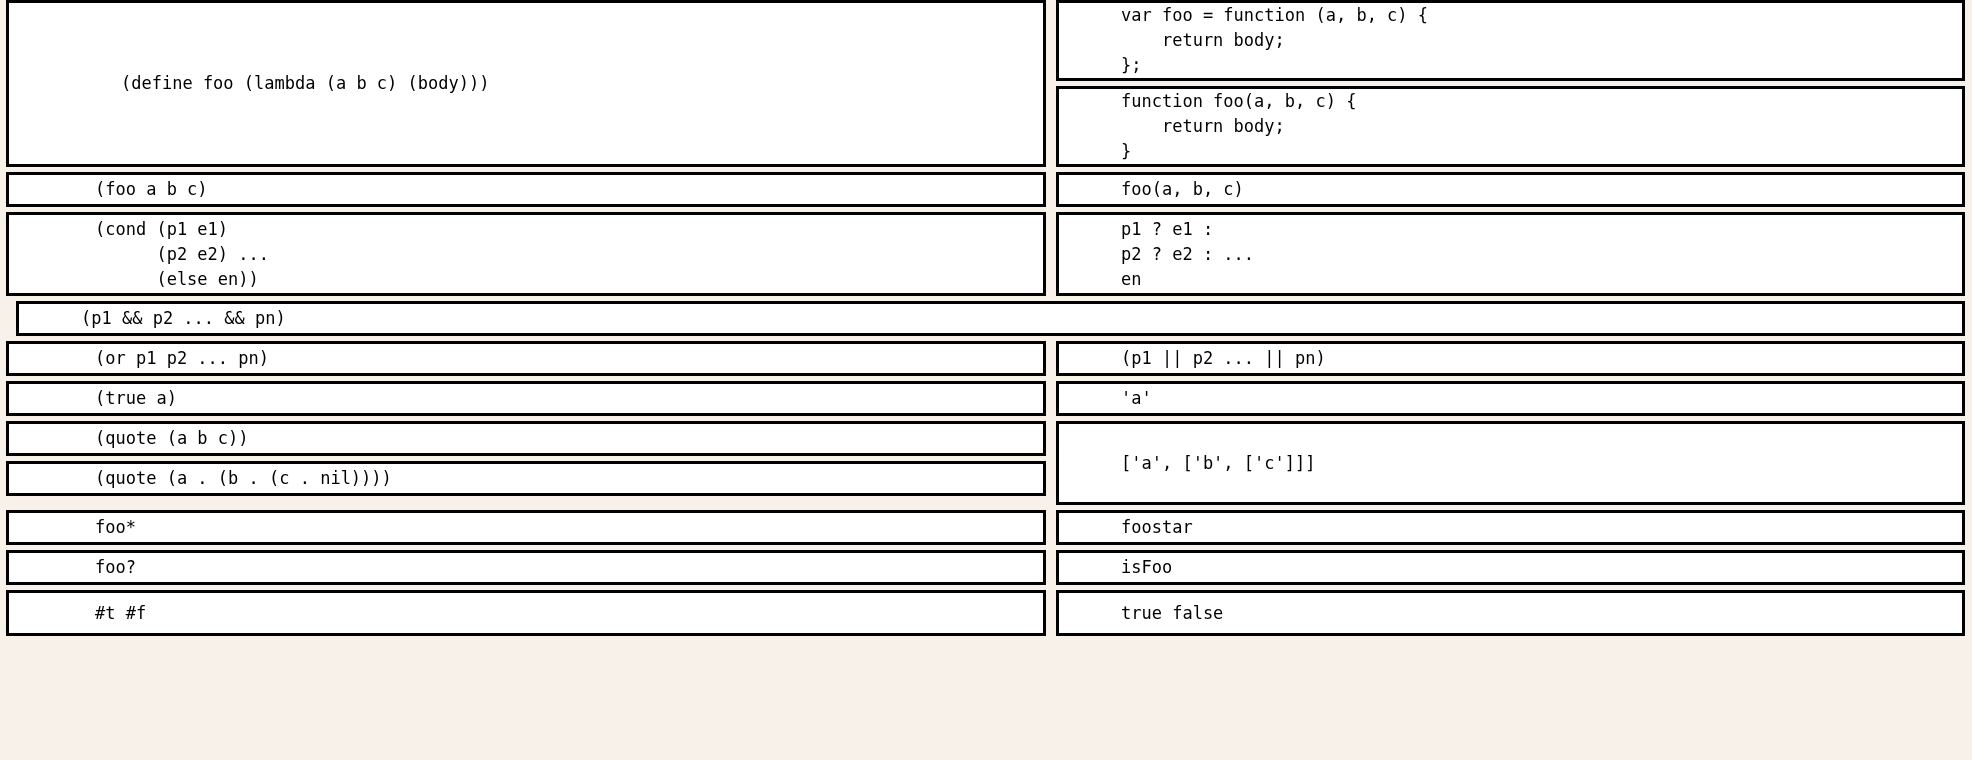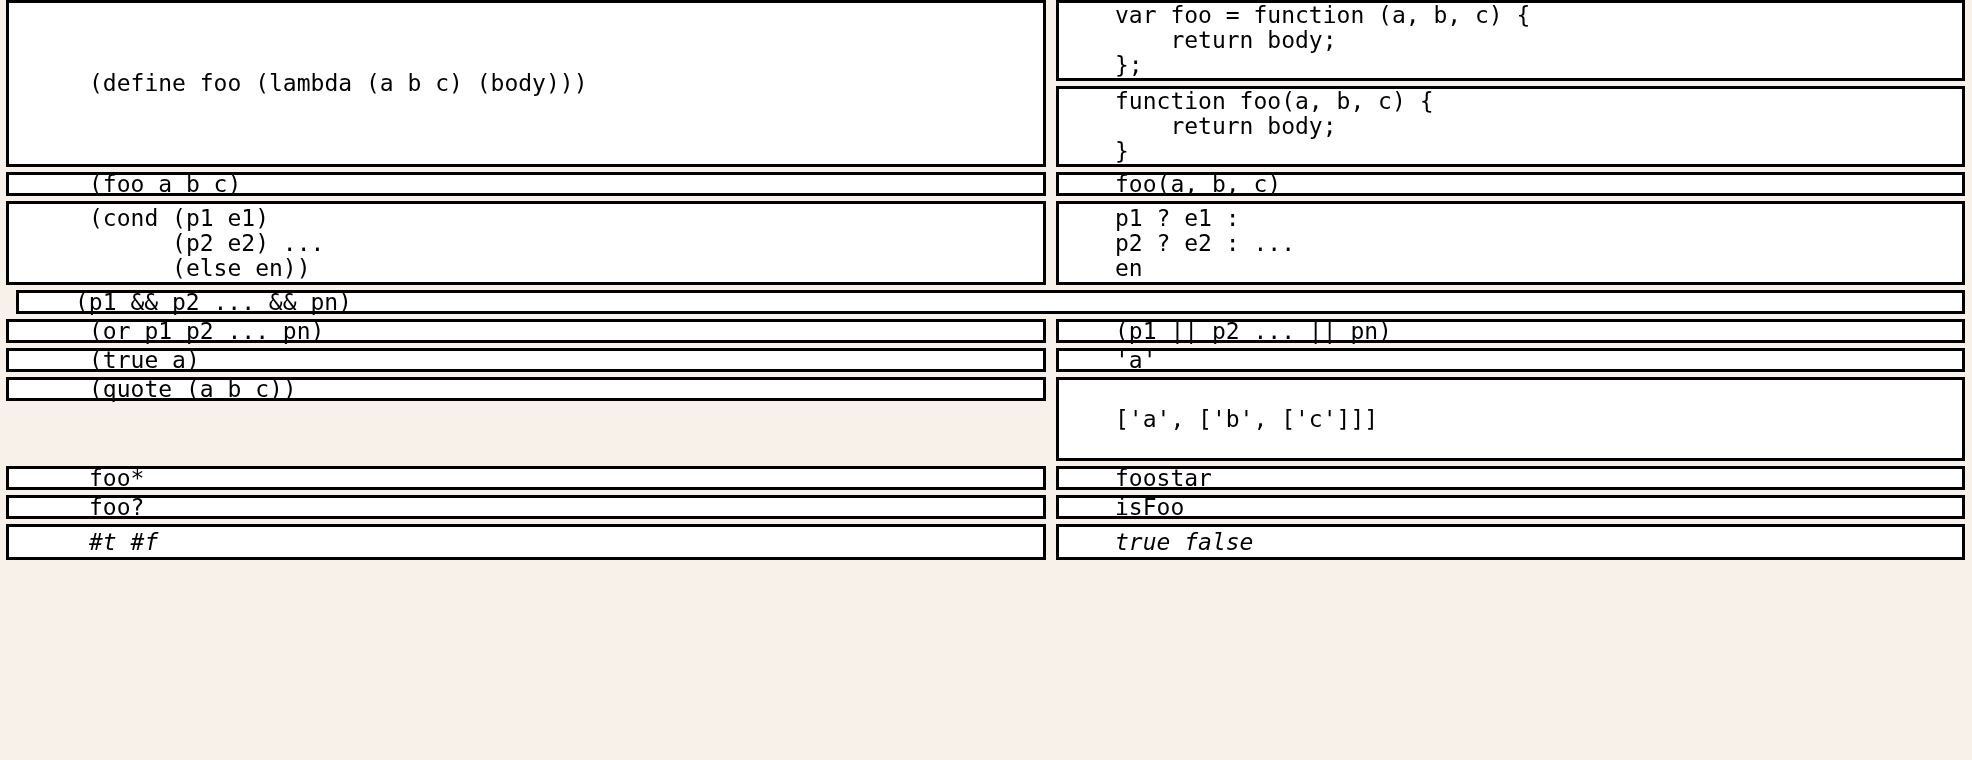--- a/index.html
+++ b/index.html
@@ -52,38 +52,38 @@
     margin-bottom: 5px;
     display: flex;
     align-items: center;
     padding: 3px 0 3px 0;
   }
 
   .cell:last-child { margin-bottom: 5px; }
 
   .code {
     font-family: "DejaVu Sans Mono", "Liberation Mono", monospace;
-    font-size: 23px;
+    font-size: 17px;
     line-height: 25px;
     color: #000000;
     white-space: pre;
-    margin: 0;
+    margin: 6px;
     padding-left: 80px;
   }
 
   .col-right .code { padding-left: 56px; }
 
   
-  .h-tall     { height: 167px; }
-  .h-single   { height: 24px; }
+  .h-tall     { height: 167px; padding-left: 26px; }
+  .h-single   { height: 35px; }
   .h-triple   { height: 84px; }
   .h-rj-top   { height: 81px; }
   .h-rj-bot   { height: 81px; }
   .h-merge    { height: 84px; }
-  .h-last     { height: 36px; font-style: italic; }
+  .h-last     { height: 46px; }
 </style>
 </head>
 <body>
 
 <div id="table">
 
   <div class="row">
     <div class="col-left">
       <div class="cell h-tall">
         <pre class="code">(define foo (lambda (a b c) (body)))</pre>
@@ -166,20 +166,23 @@
         <pre class="code">'a'</pre>
       </div>
     </div>
   </div>
 
   <div class="row">
     <div class="col-left">
       <div class="cell h-single">
         <pre class="code">(quote (a b c))</pre>
       </div>
+      <div class="cell h-single">
+        <pre class="code">(quote (a . (b . (c . nil))))</pre>
+      </div>
     </div>
     <div class="col-right">
       <div class="cell h-merge">
         <pre class="code">['a', ['b', ['c']]]</pre>
       </div>
     </div>
   </div>
 
   <div class="row">
     <div class="col-left">

